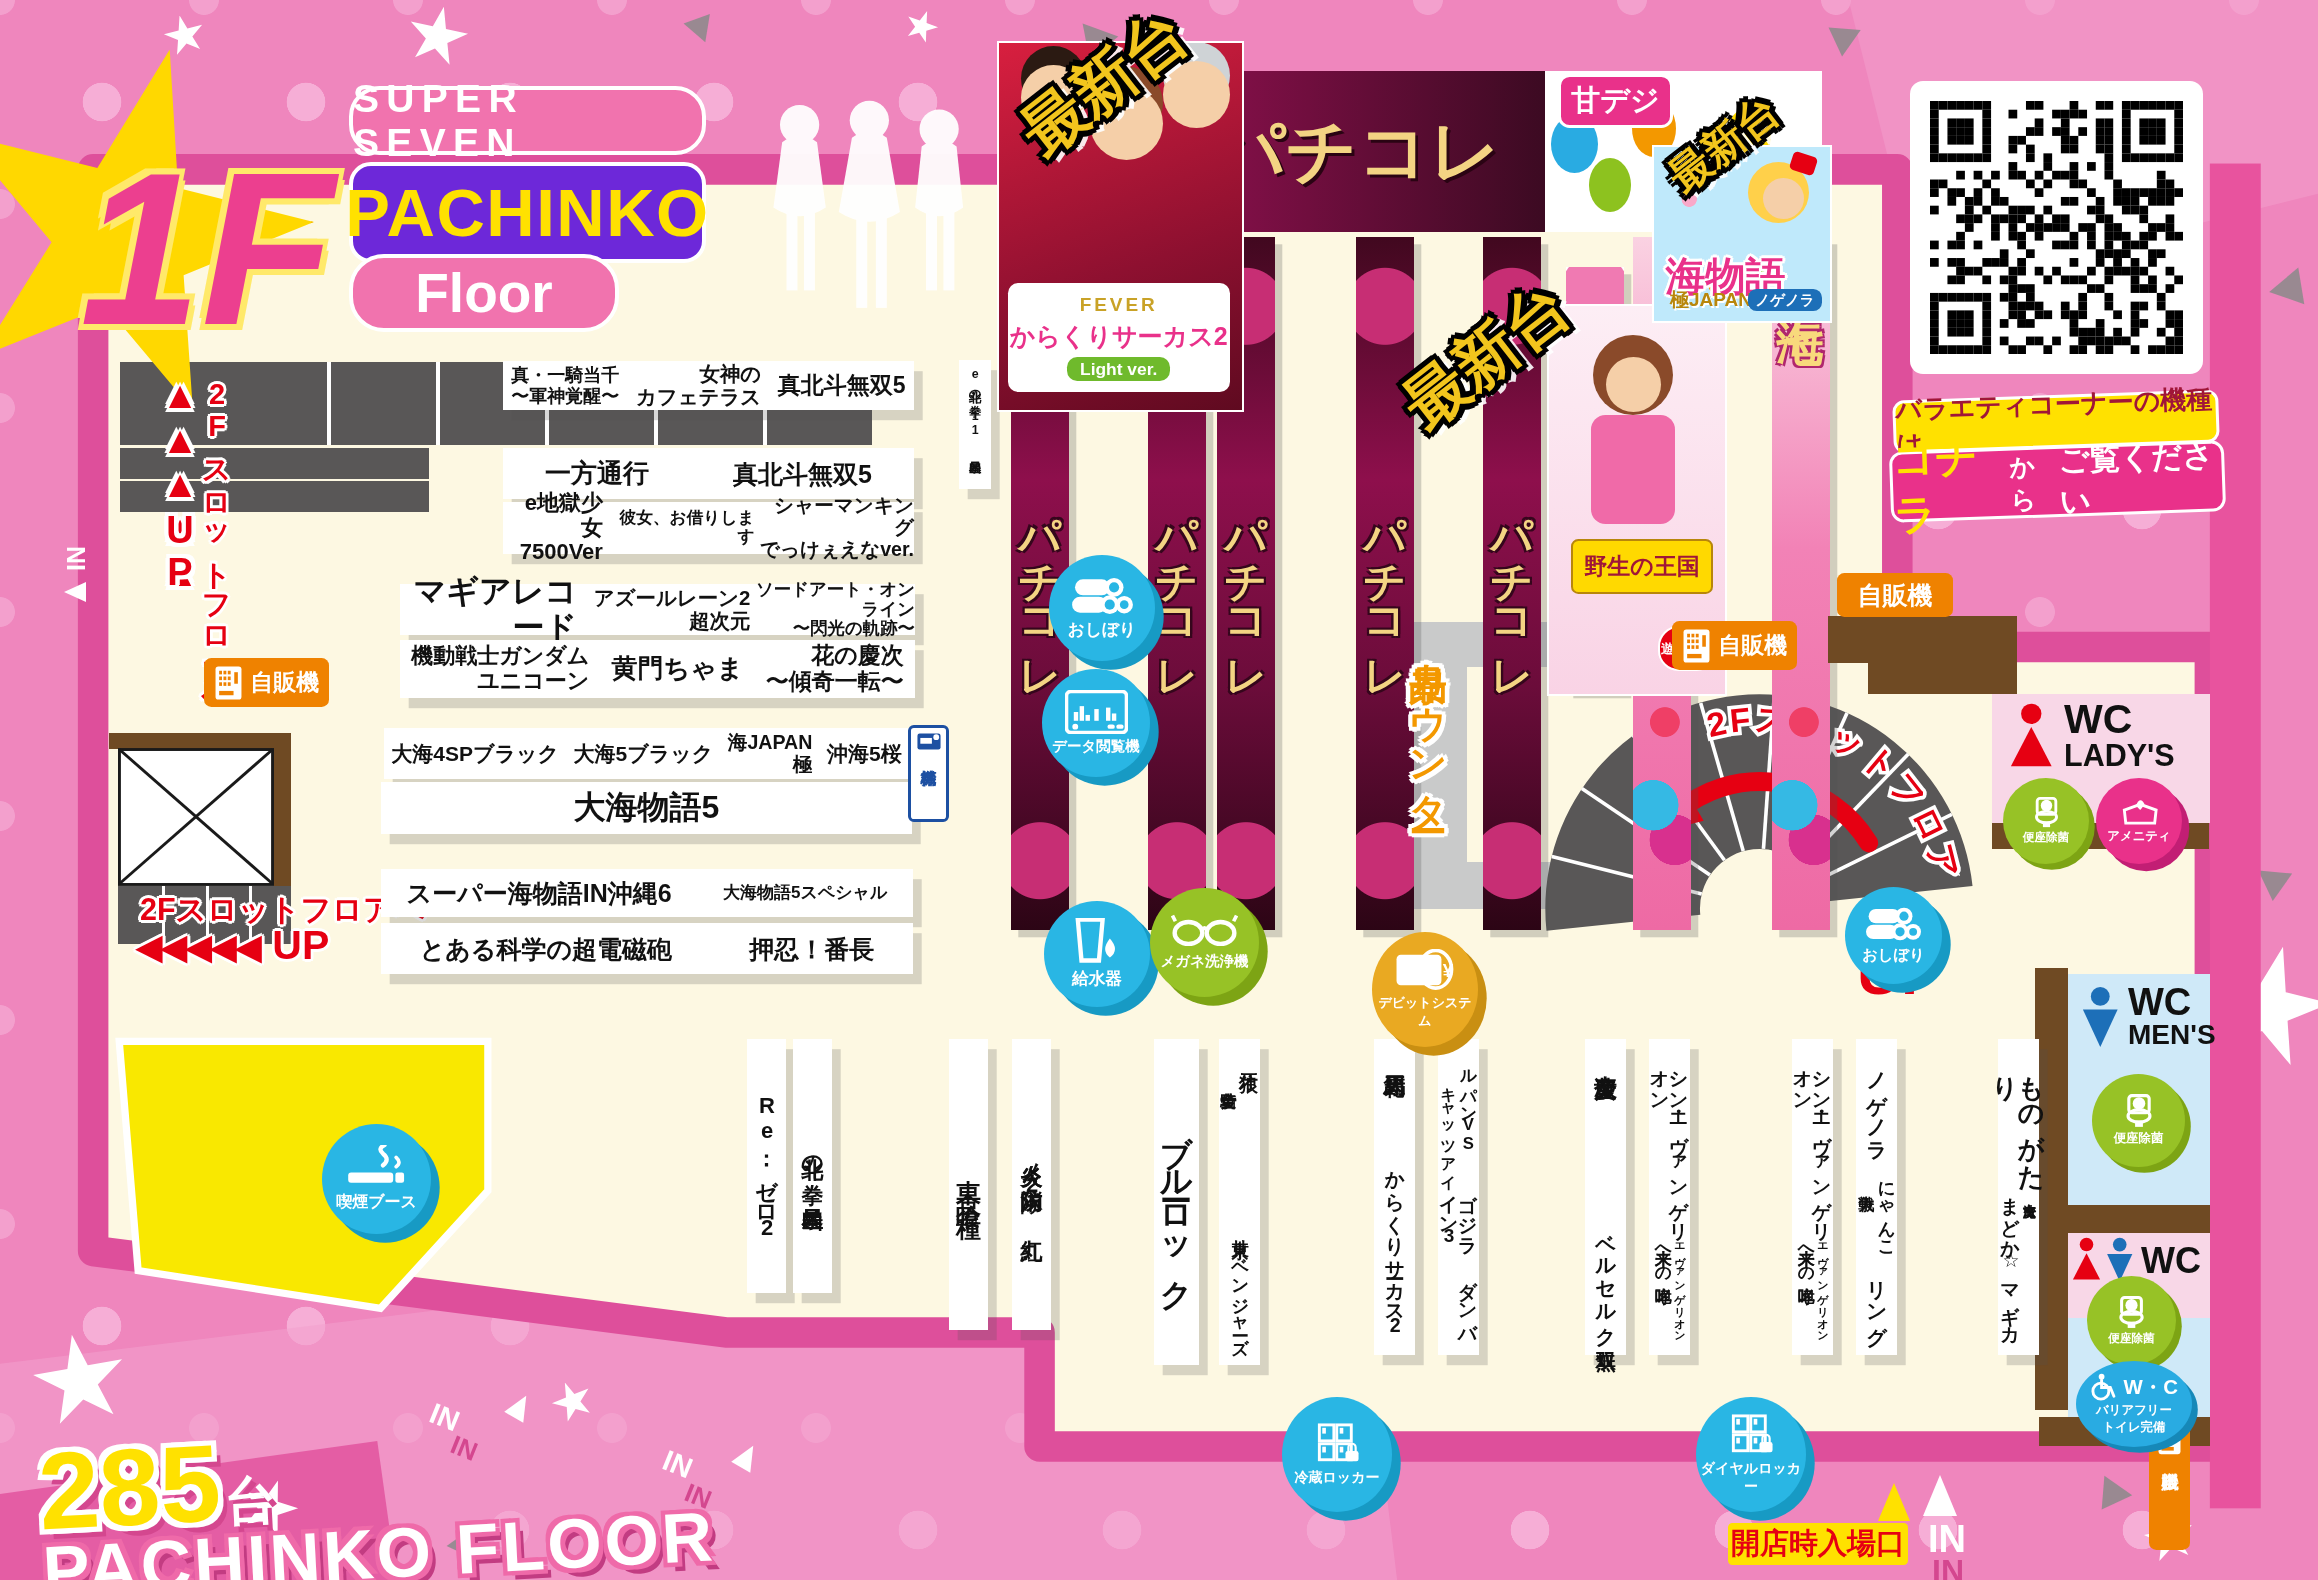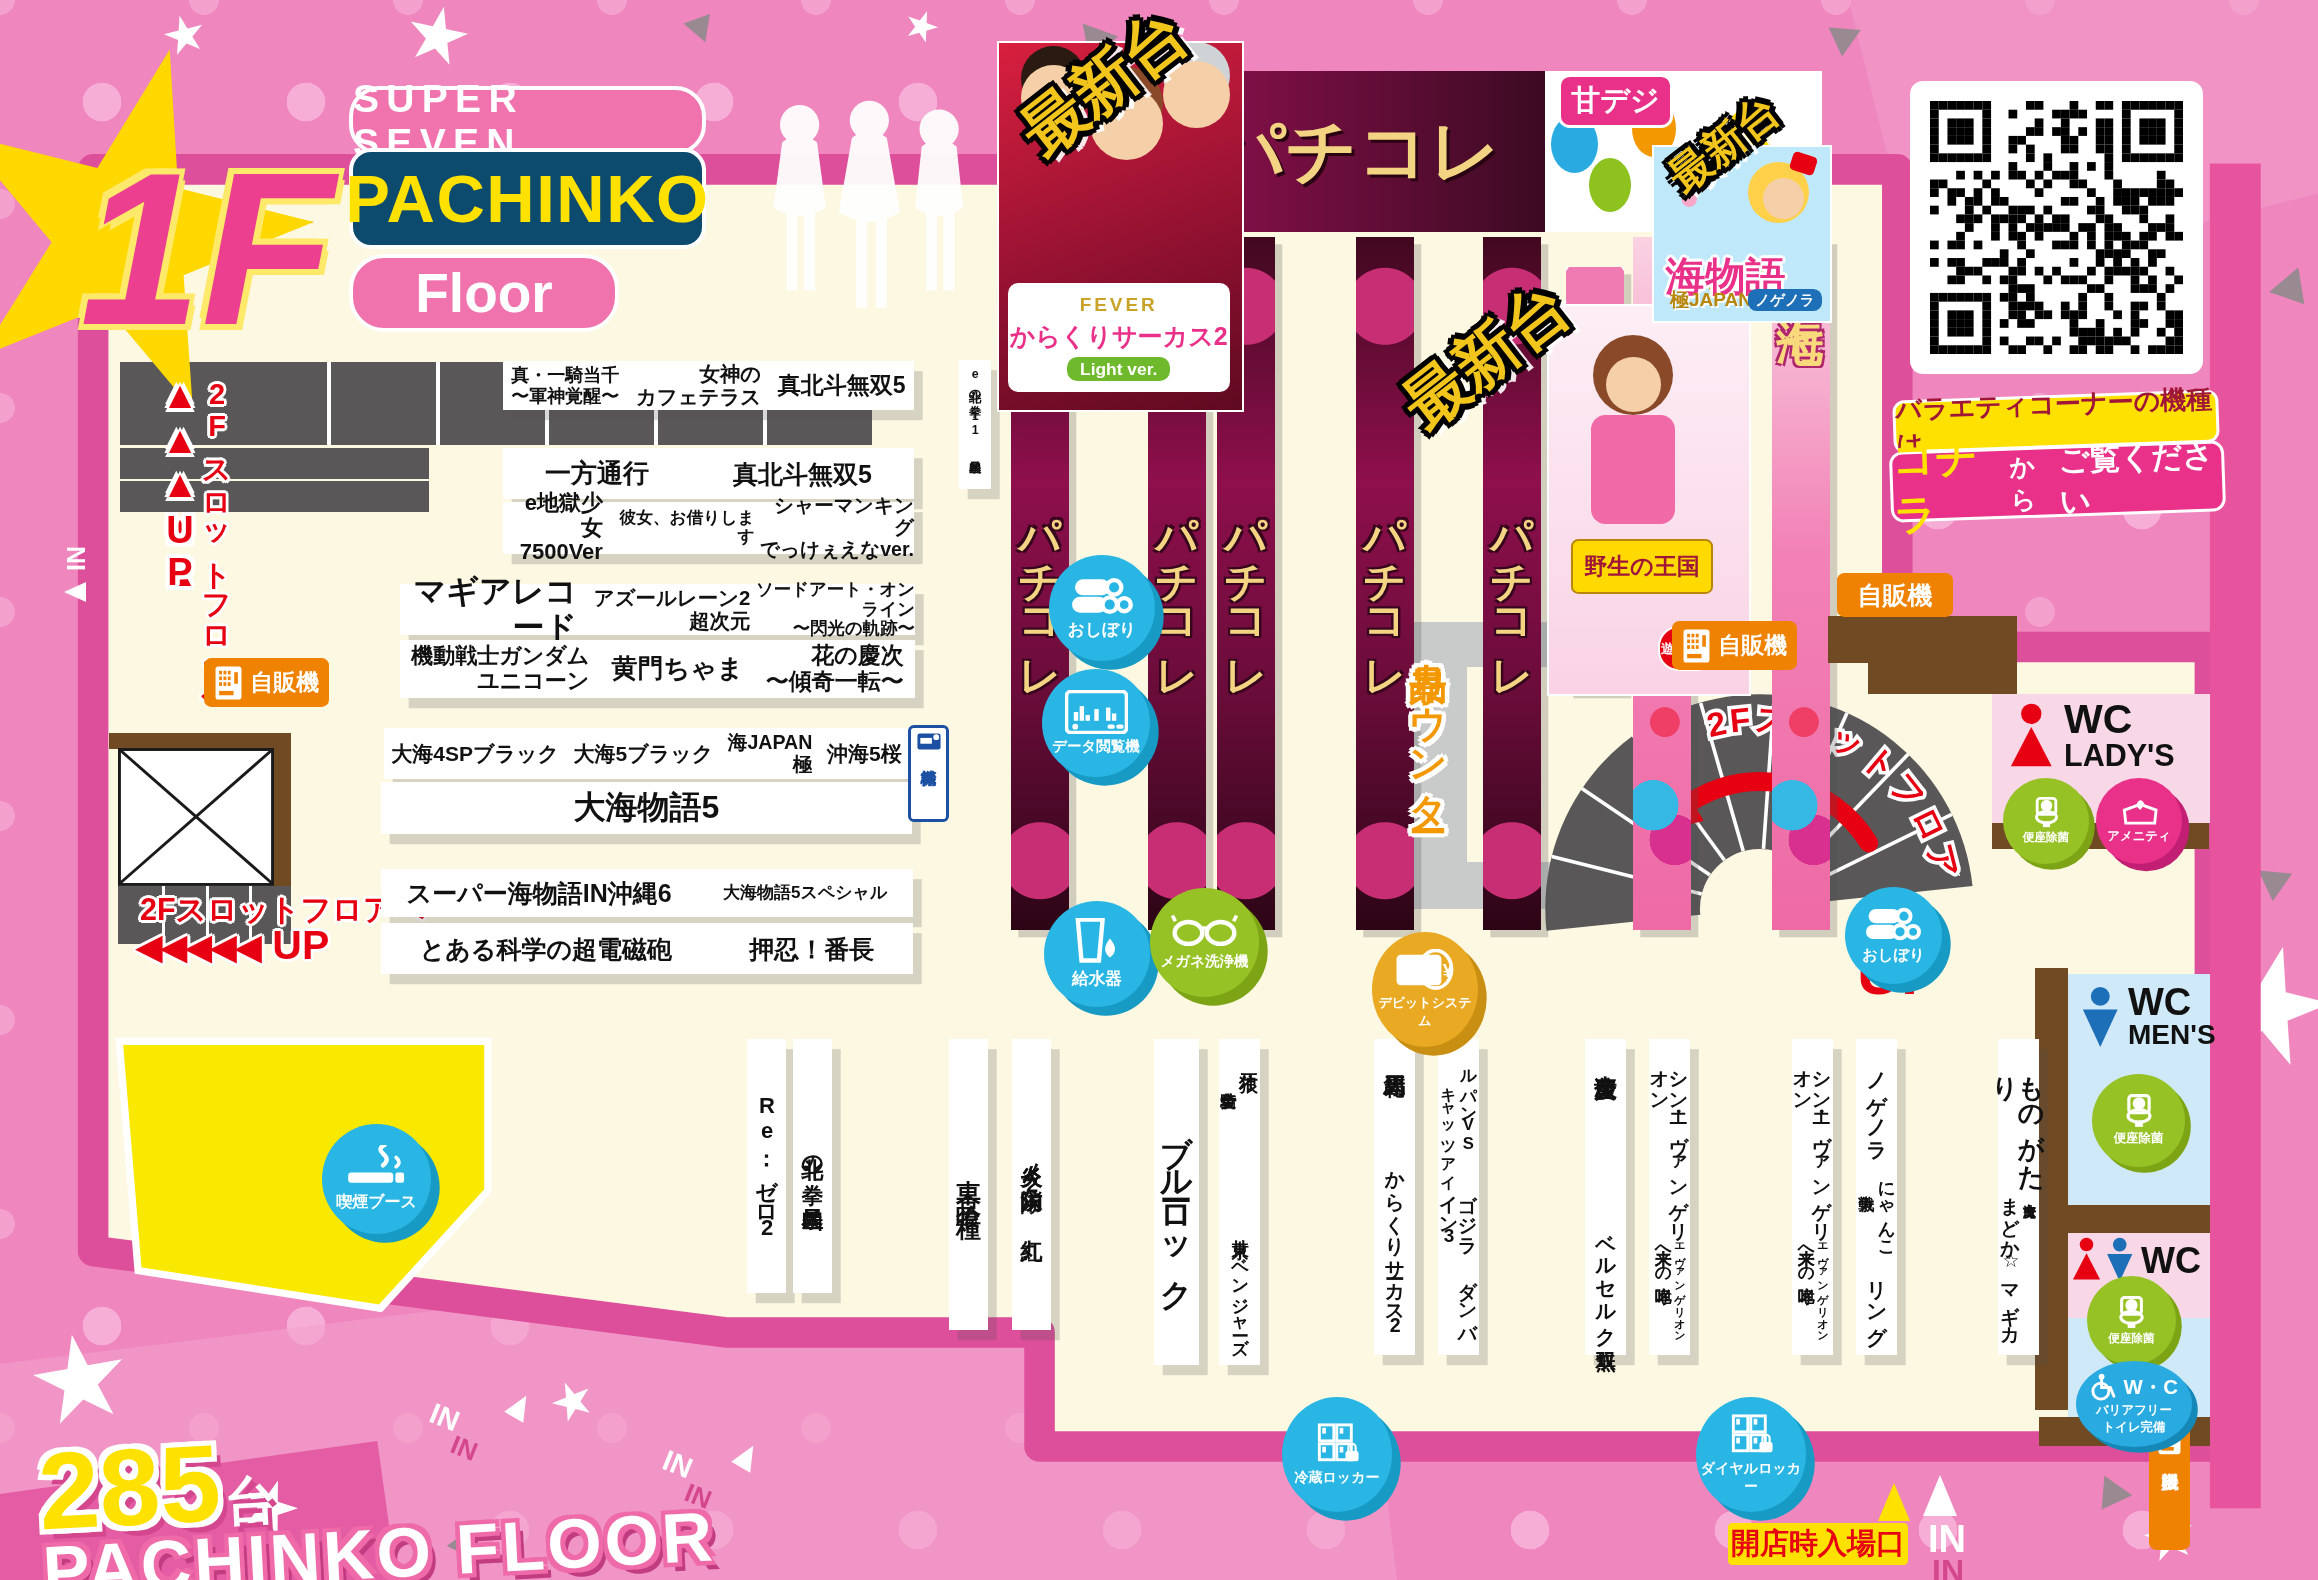--- a/index.html
+++ b/index.html
@@ -122,21 +122,21 @@
     <path d="M70 30 q8 -6 0 -13" fill="none" stroke="#fff" stroke-width="5" stroke-linecap="round"></path>
   </svg>
   <span style="font-size:16px;margin-top:2.9px;">喫煙ブース</span>
 </div>
 
 <div class="abs z2 star" style="left:-65px;top:44px;width:378px;height:378px;background:#ffd800;transform:rotate(14deg);box-shadow:inset -10.2px -10.2px 0 #f5b700;"></div>
 <div class="abs z3" style="left:80px;top:124px;font-size:218px;font-weight:bold;font-style:italic;color:#ec3f8f;text-shadow:-5.8px -5.8px 0 #ffe96a,5.8px -5.8px 0 #ffe96a,-5.8px 5.8px 0 #ffe96a,5.8px 5.8px 0 #ffe96a;">1F</div>
 <div class="abs z3" style="left:349px;top:86px;width:349px;height:61px;background:#f173ae;border-radius:30.5px;border:4.4px solid #fff;display:flex;align-items:center;justify-content:center;">
   <span style="color:#fff;font-weight:bold;font-size:39px;letter-spacing:7.3px;">SUPER SEVEN</span>
 </div>
-<div class="abs z3" style="left:349px;top:148px;width:349px;height:93px;background:#0c4a6e;border-radius:22px;border:4.4px solid #fff;display:flex;align-items:center;justify-content:center;">
+<div class="abs z3" style="left:349px;top:162px;width:349px;height:93px;background:#6d28d9;border-radius:22px;border:4.4px solid #fff;display:flex;align-items:center;justify-content:center;">
   <span style="color:#ffe100;font-weight:bold;font-size:67px;letter-spacing:1.5px;">PACHINKO</span>
 </div>
 <div class="abs z3" style="left:349px;top:254px;width:262px;height:70px;background:#f173ae;border-radius:35px;border:4.4px solid #fff;display:flex;align-items:center;justify-content:center;">
   <span style="color:#fff;font-weight:bold;font-size:55px;">Floor</span>
 </div>
 <svg class="abs z2" width="218" height="262" viewBox="0 0 100 120" style="left:756px;top:94px;opacity:.95;">
   <g fill="#fff">
     <circle cx="20" cy="14" r="9"></circle>
       <path d="M12 22 q8 -6 16 0 l4 30 q-12 8 -24 0 z"></path>
       <rect x="14" y="50" width="5" height="40"></rect>
@@ -198,21 +198,21 @@
 <div class="abs z4" style="left:997px;top:41px;width:247px;height:371px;background:linear-gradient(160deg,#d81f3f,#8e1030 60%,#5f0a20);border:2.9px solid #fff;box-sizing:border-box;overflow:hidden;">
   <div class="abs" style="left:22px;top:22px;width:65px;height:65px;border-radius:50%;background:#f5cfa8;box-shadow:0 -19px 0 #2b1a12;"></div>
   <div class="abs" style="left:91px;top:44px;width:73px;height:73px;border-radius:50%;background:#f5cfa8;box-shadow:0 -20.4px 0 #8a4a2a;"></div>
   <div class="abs" style="left:164px;top:18px;width:67px;height:67px;border-radius:50%;background:#f5cfa8;box-shadow:0 -19px 0 #cfd3d6;"></div>
   <div class="abs" style="left:8.7px;top:240px;width:222px;height:109px;background:#fff;border-radius:10.2px;display:flex;flex-direction:column;align-items:center;justify-content:center;gap:4.4px;">
     <span style="color:#c9a227;font-weight:bold;font-size:19px;letter-spacing:2.9px;">FEVER</span>
     <span style="color:#e9318a;font-weight:bold;font-size:25px;">からくりサーカス2</span>
     <span style="color:#fff;background:#6fba2c;font-weight:bold;font-size:17.4px;padding:1.5px 13px;border-radius:10.2px;">Light ver.</span>
   </div>
 </div>
-<div class="abs z4" style="left:1547px;top:304px;width:204px;height:392px;background:linear-gradient(180deg,#fdeef5,#f9d3e5);border:2.9px solid #fff;box-sizing:border-box;overflow:hidden;">
+<div class="abs z4" style="left:1547px;top:304px;width:180px;height:392px;background:linear-gradient(180deg,#fdeef5,#f9d3e5);border:2.9px solid #fff;box-sizing:border-box;overflow:hidden;">
   <div class="abs" style="left:44px;top:29px;width:80px;height:80px;border-radius:50%;background:#8a4a2a;"></div>
   <div class="abs" style="left:57px;top:51px;width:55px;height:55px;border-radius:50%;background:#f5cfa8;"></div>
   <div class="abs" style="left:42px;top:109px;width:84px;height:109px;border-radius:14.5px;background:#f06aa8;"></div>
   <div class="abs" style="left:22px;top:233px;width:138px;height:51px;background:#ffd900;border:2.9px solid #b8860b;border-radius:7.3px;display:flex;align-items:center;justify-content:center;">
     <span style="color:#a01638;font-weight:bold;font-size:23px;">野生の王国</span>
   </div>
   <div class="abs" style="left:109px;top:320px;width:55px;height:41px;background:#e60012;border-radius:20.4px;border:2.2px solid #fff;display:flex;align-items:center;justify-content:center;">
     <span style="color:#fff;font-weight:bold;font-size:13px;">遊タイム</span>
   </div>
 </div>

